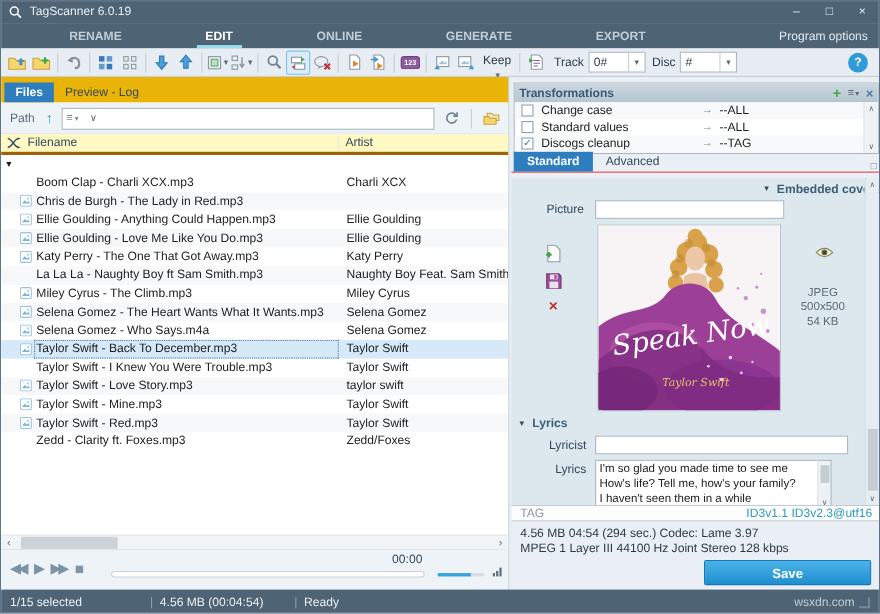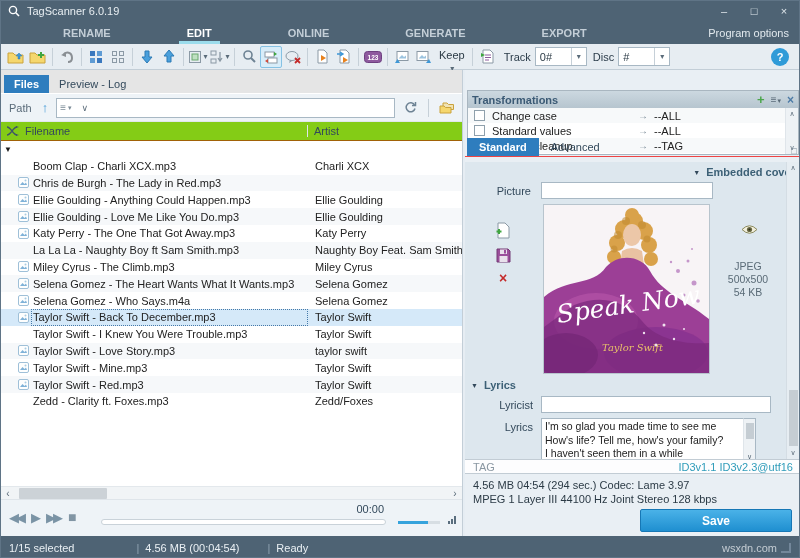--- a/index.html
+++ b/index.html
@@ -33,38 +33,38 @@
   .combo .combo-dd { width:15px; height:100%; border-left:1px solid #c6d0d8; display:flex; align-items:center; justify-content:center; font-size:8px; color:#5a6b79; }
   .keep-btn { display:flex; align-items:center; gap:3px; padding:0 4px; height:22px;flex-direction:column; }
   .help-btn { margin-left:auto; margin-right:6px; width:18px; height:18px; border-radius:50%; background:#2f9bd8; color:#fff; font-weight:bold; display:flex; align-items:center; justify-content:center; font-size:11px; }
 
   
   .content { position:absolute; left:0; top:69px; width:800px; height:466px; background:#e6edf3; }
   .left-pane { position:absolute; left:0; top:0; width:462px; height:466px; background:#fff; border-right:1px solid #c3ced7; }
   .right-pane { position:absolute; left:464px; top:0; width:336px; height:466px; background:#e9eff4; }
 
   
-  .doc-tabs { position:absolute; left:0; top:0; width:100%; height:24px; background:#e5e5e5; display:flex; align-items:flex-end; padding-left:3px; border-bottom:1px solid #fff; }
+  .doc-tabs { position:absolute; left:0; top:0; width:100%; height:24px; background:#eab308; display:flex; align-items:flex-end; padding-left:3px; border-bottom:1px solid #fff; }
   .doc-tab { padding:3px 10px; font-size:11px; color:#33495b; }
   .doc-tab.active { background:#2e7dbe; color:#fff; font-weight:bold; }
 
   
   .path-row { position:absolute; left:0; top:24px; width:100%; height:28px; background:#eef3f7; display:flex; align-items:center; padding:0 4px; border-bottom:1px solid #e0e7ec; }
   .path-label { color:#5a6b79; margin:0 10px 0 4px; }
   .up-arrow { color:#3f97d6; font-size:13px; font-weight:bold; margin-right:8px; }
   .path-combo { flex:1; height:20px; background:#fff; border:1px solid #a8b8c4; display:flex; align-items:center; padding:0 3px; }
   .path-combo .hamb { color:#7b8b97; font-size:10px; margin-right:2px; }
   .path-combo .hamb-dd { font-size:7px; color:#7b8b97; margin-right:6px; }
   .path-text { flex:1; color:#2b3a45; white-space:nowrap; overflow:hidden; }
   .path-chev { font-size:9px; color:#5a6b79; padding:0 4px; }
   .refresh-btn { margin:0 4px; }
   .folder-btn { margin-left:4px; }
 
   
-  .list-header { position:absolute; left:0; top:52px; width:100%; height:19px; background:#84cc16; border-bottom:1px solid #a16207; display:flex; align-items:center; }
+  .list-header { position:absolute; left:0; top:52px; width:100%; height:19px; background:#fef9c3; border-bottom:3px solid #a16207; display:flex; align-items:center; }
   .lh-shuffle { width:22px; display:flex; justify-content:center; }
   .lh-filename { width:285px; padding-left:2px; border-right:1px solid #dfe5ea; color:#33495b; }
   .lh-artist { flex:1; padding-left:6px; color:#33495b; }
 
   
   .file-list { position:absolute; left:0; top:71px; width:100%; height:344px; background:#fff; overflow:hidden; }
   .frow { display:flex; height:16.8px; align-items:center; font-size:11px; color:#222; }
   .frow:not(.group):nth-child(odd) { background:#f6f8fa; }
   .frow.selected { background:#d5e9f9 !important; }
   .frow.selected .cell-f { outline:1px dotted #4579a8; outline-offset:-1px; }
@@ -85,21 +85,21 @@
   .pl-btn { font-size:13px; letter-spacing:-3px; }
   .pl-stop { font-size:14px; color:#8195a4; }
   .pl-progress { position:absolute; left:100px; right:76px; top:19px; height:6px; background:#fff; border:1px solid #c9d2d9; border-radius:3px; }
   .pl-time { position:absolute; right:78px; top:3px; color:#33495b; }
   .pl-volume { position:absolute; right:22px; top:21px; width:42px; height:3px; background:#d7dee3; }
   .pl-volfill { width:72%; height:100%; background:#36a3dc; }
   .vol-icon { position:absolute; right:6px; top:16px; display:flex; align-items:flex-end; gap:1px; height:8px; }
   .vol-icon i { display:block; width:2px; background:#5a6e7e; }
 
   
-  .transform-panel { position:absolute; left:2px; top:20px; width:332px; height:65px; border:1px solid #a9b6c0; background:#fff; }
+  .transform-panel { position:absolute; left:2px; top:5px; width:332px; height:65px; border:1px solid #a9b6c0; background:#fff; }
   .tp-header { height:17px; background:linear-gradient(#ccd8e0,#b6c5cf); display:flex; align-items:center; padding:0 4px; }
   .tp-title { font-weight:bold; color:#3b5a75; }
   .tp-tools { margin-left:auto; display:flex; align-items:center; gap:6px; }
   .tp-plus { color:#4aa54a; font-weight:bold; font-size:13px; }
   .tp-menu { color:#5a6b79; font-size:10px; }
   .tp-menu .dd-arrow { font-size:7px; }
   .tp-close { color:#4d7ba6; font-weight:bold; font-size:12px; }
   .tp-rows { position:relative; height:46px; }
   .tp-row { height:15px; display:flex; align-items:center; padding-left:6px; }
   .tp-row:nth-child(odd) { background:#f7f9fa; }

